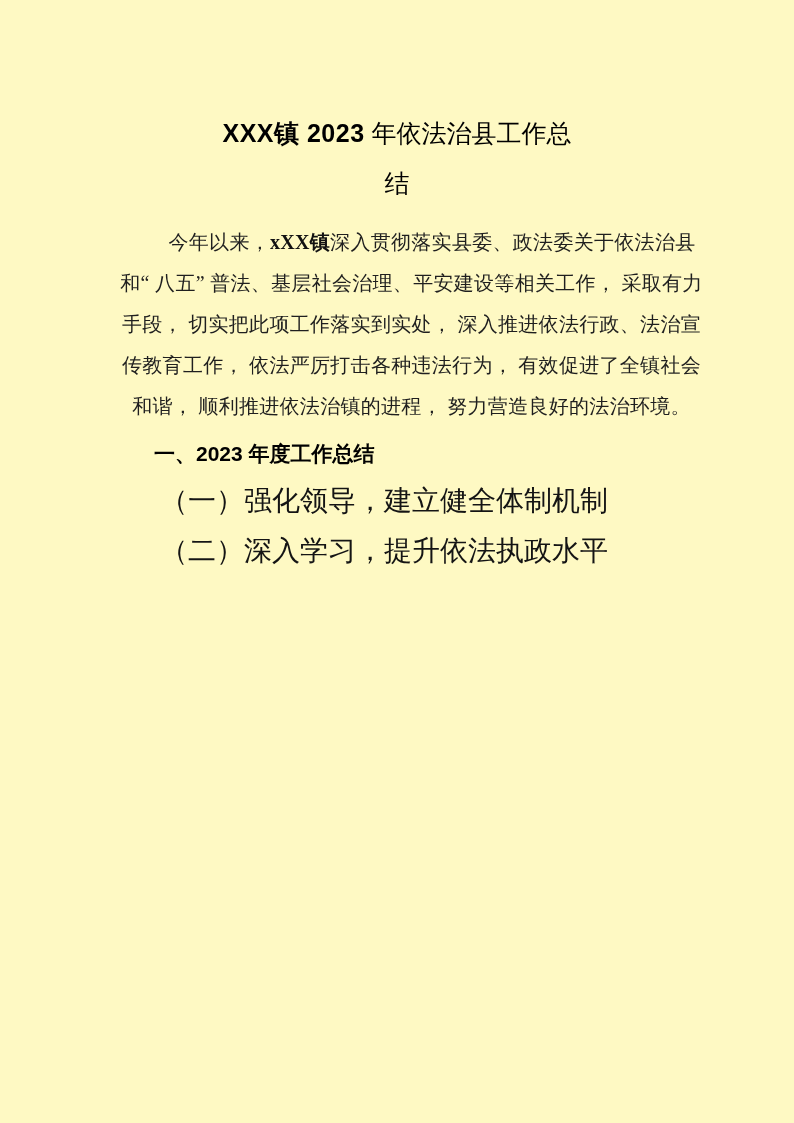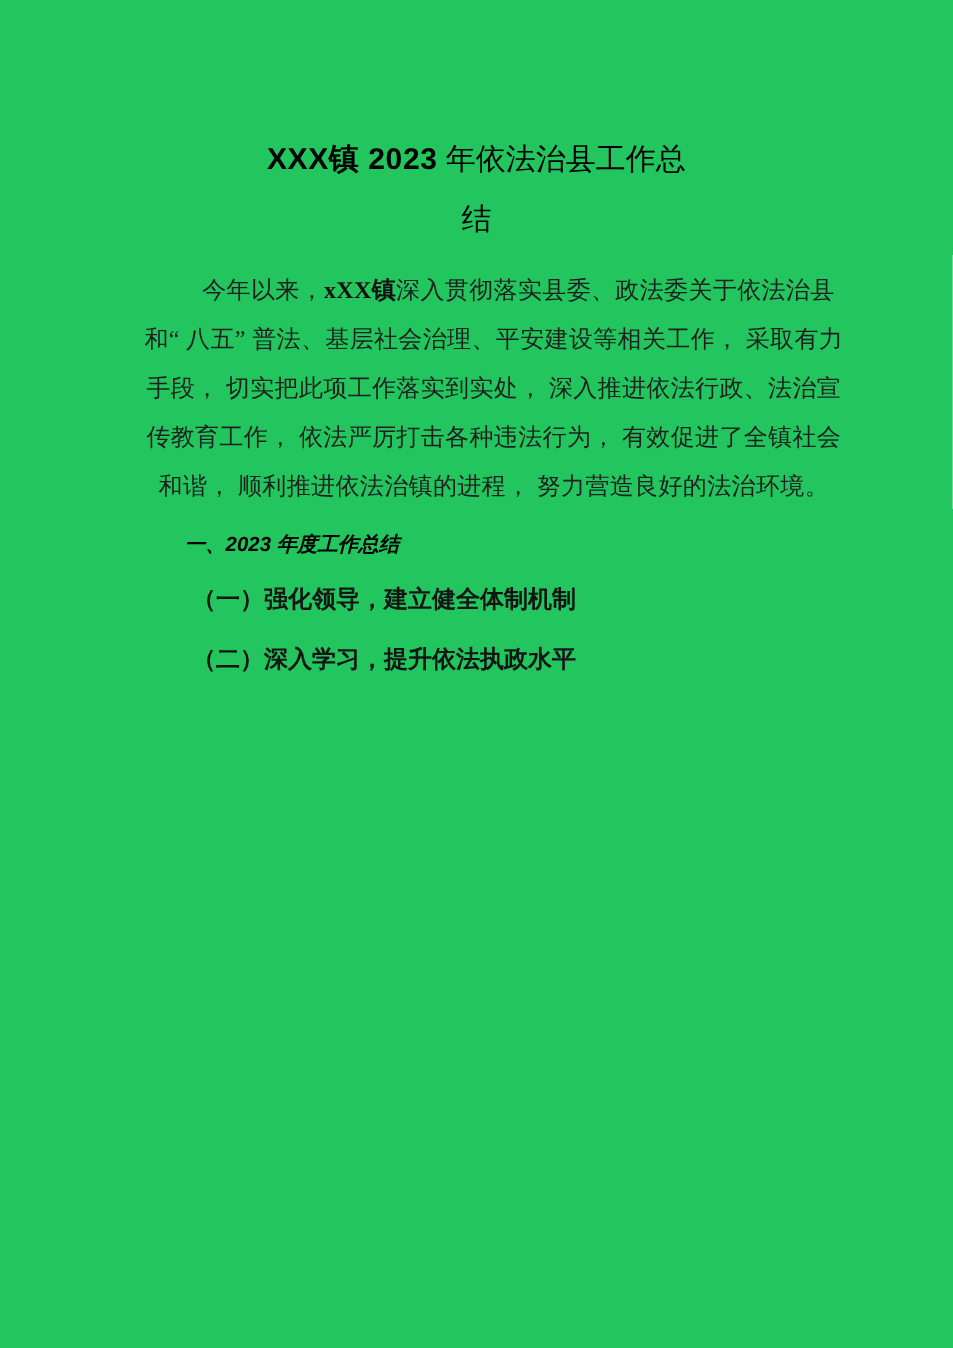--- a/index.html
+++ b/index.html
@@ -5,21 +5,21 @@
   html, body {
     margin: 0;
     padding: 0;
     background: #ffffff;
   }
   .page {
     position: relative;
     width: 794px;
     height: 1123px;
     box-sizing: border-box;
-    background: #22c55e;
+    background: #fef9c3;
     padding: 108px 84px 0 113px;
     overflow: hidden;
     color: #1f1f1f;
   }
   
   .doc-title {
     margin: 0 0 0 -29px;  
     font-family: "Liberation Sans", "DejaVu Sans", sans-serif;
     font-size: 25px;
     line-height: 50px;
@@ -40,35 +40,34 @@
     font-weight: 400;
     color: #1f1f1f;
     text-align: center;
   }
   .para.p-first { margin-top: 14px; }
   .para b { font-weight: 700; color: #111111; }
   
   .section-heading {
     margin: 6px 0 0 0;
     font-family: "Liberation Sans", "DejaVu Sans", sans-serif;
-    font-size: 17px;
+    font-size: 21px;
     line-height: 41px;
     text-indent: 41px;
     font-weight: 700;
     color: #000000;
-    font-style: italic;
   }
   
   .sub-heading {
     margin: 6px 0 0 0;
     font-family: "Liberation Serif", "DejaVu Serif", serif;
-    font-size: 20px;
+    font-size: 28px;
     line-height: 41px;
     text-indent: 47px;
-    font-weight: 700;
+    font-weight: 400;
     color: #141414;
   }
   .sub-heading.sub-2 { margin-top: 9px; }
 </style>
 </head>
 <body>
 
 <div class="page">
 
   <h1 class="doc-title">

